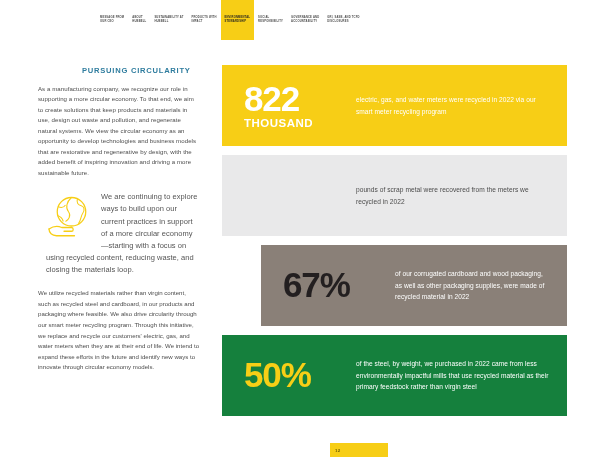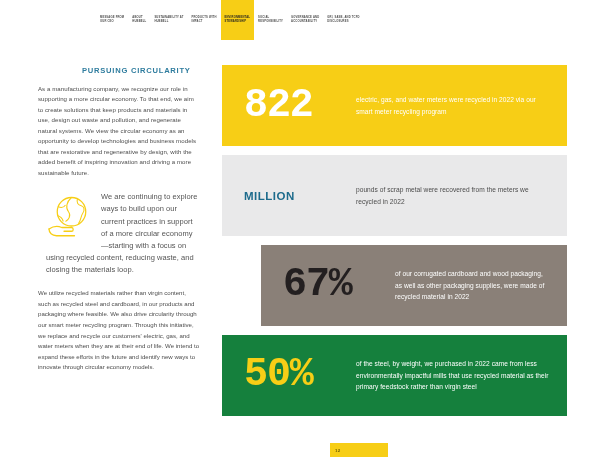--- a/index.html
+++ b/index.html
@@ -134,25 +134,24 @@
     padding: 0 16px 0 22px;
   }
   .stat-figure {
     flex: 0 0 auto;
     width: 104px;
     text-align: left;
     line-height: 1;
   }
   .stat-number {
     display: block;
-    font-size: 40px;
+    font-size: 35px;
     font-weight: 700;
     letter-spacing: -1.1px;
     line-height: 1;
-    font-family: Liberation Mono, monospace;
   }
   .stat-unit {
     display: block;
     font-size: 11.5px;
     font-weight: 700;
     letter-spacing: 0.5px;
     margin-top: 2px;
     text-transform: uppercase;
   }
   .stat-desc {
@@ -275,27 +274,27 @@
     </div>
 
     <p class="bottom-para">We utilize recycled materials rather than virgin content, such as recycled steel and cardboard, in our products and packaging where feasible. We also drive circularity through our smart meter recycling program. Through this initiative, we replace and recycle our customers' electric, gas, and water meters when they are at their end of life. We intend to expand these efforts in the future and identify new ways to innovate through circular economy models.</p>
   </div>
 
   <div class="right-col">
 
     <div class="stat-card card-yellow">
       <div class="stat-figure">
         <span class="stat-number">822</span>
+        <span class="stat-unit">THOUSAND</span>
       </div>
       <div class="stat-desc">electric, gas, and water meters were recycled in 2022 via our smart meter recycling program</div>
     </div>
 
     <div class="stat-card card-grey">
       <div class="stat-figure">
-        <span class="stat-unit">MILLION</span>
       </div>
       <div class="stat-desc">pounds of scrap metal were recovered from the meters we recycled in 2022</div>
     </div>
 
     <div class="stat-card card-taupe">
       <div class="stat-figure">
         <span class="stat-number">67%</span>
         <span class="stat-unit"></span>
       </div>
       <div class="stat-desc">of our corrugated cardboard and wood packaging, as well as other packaging supplies, were made of recycled material in 2022</div>

